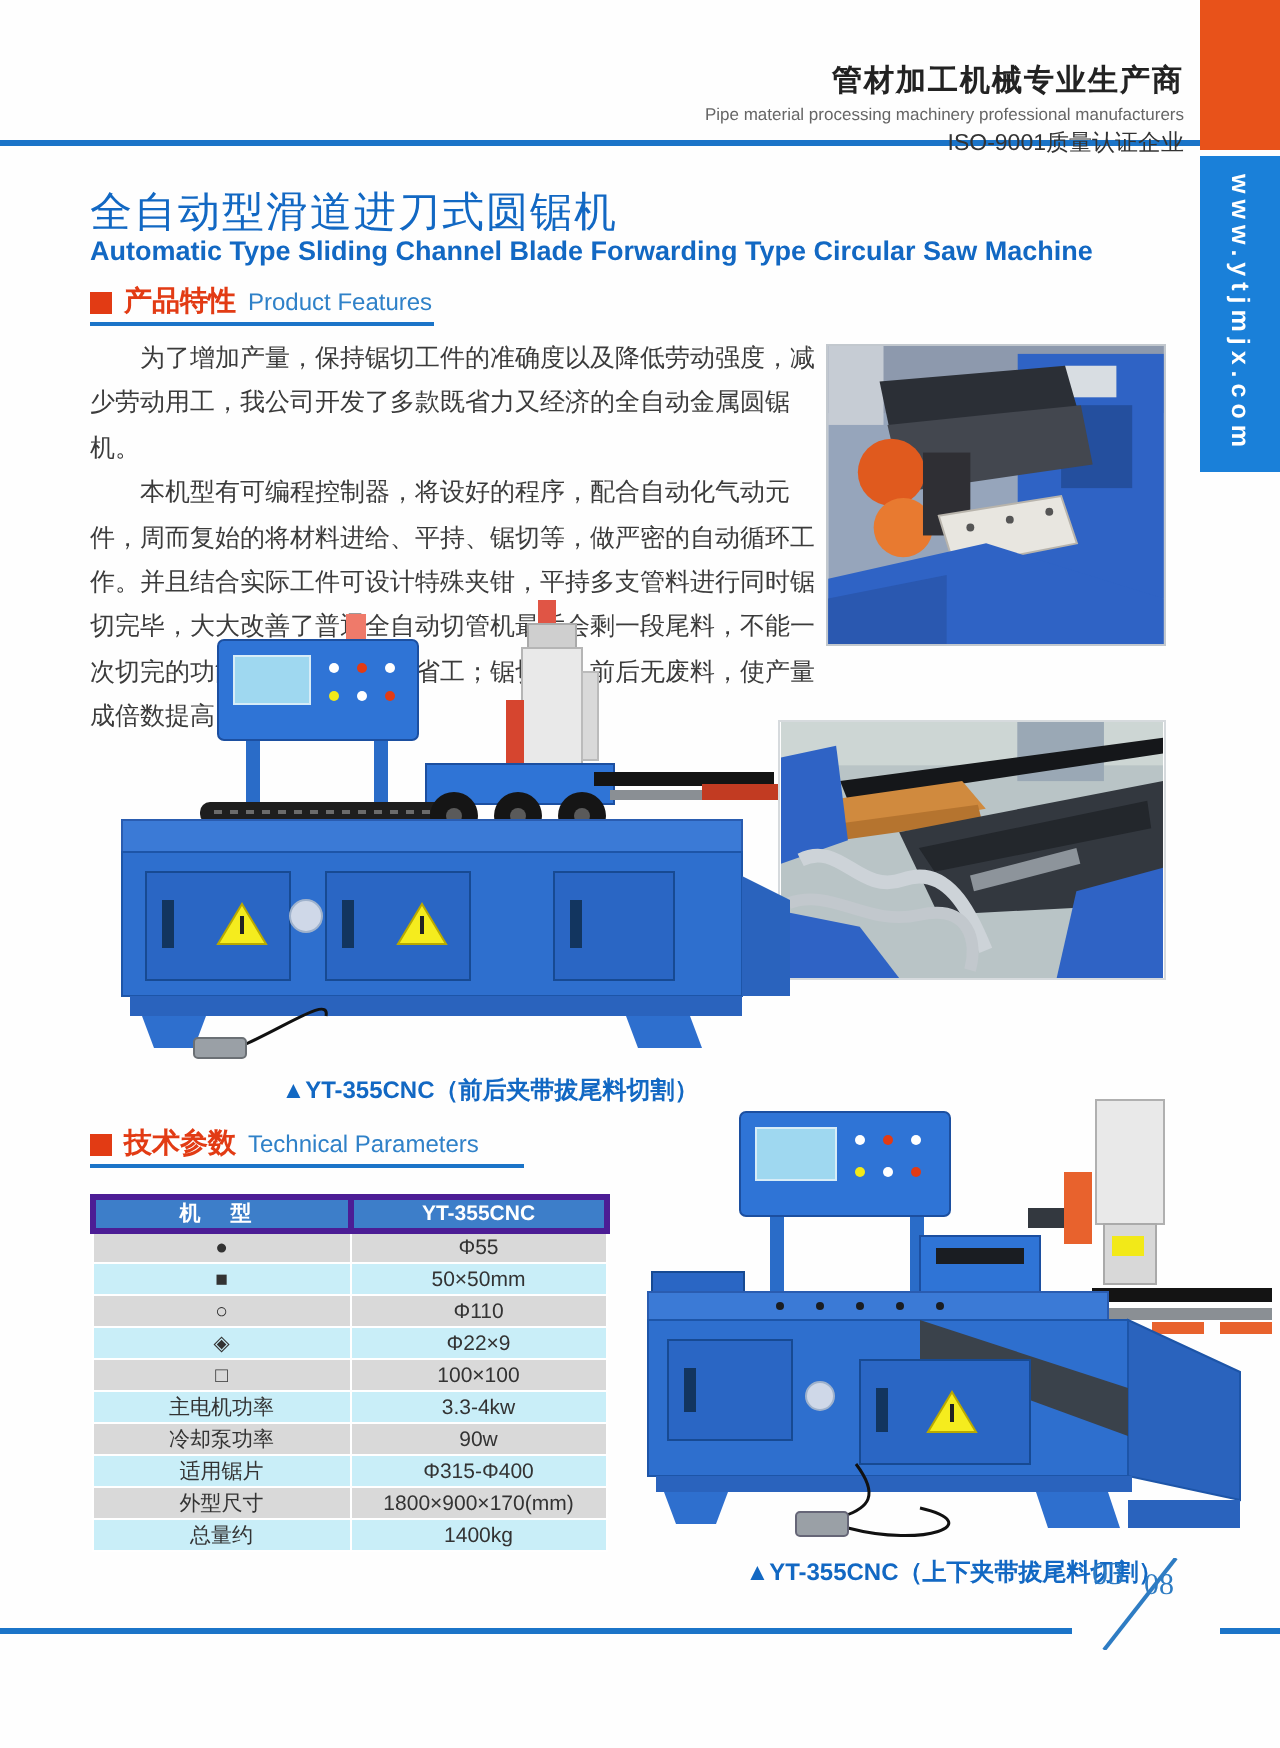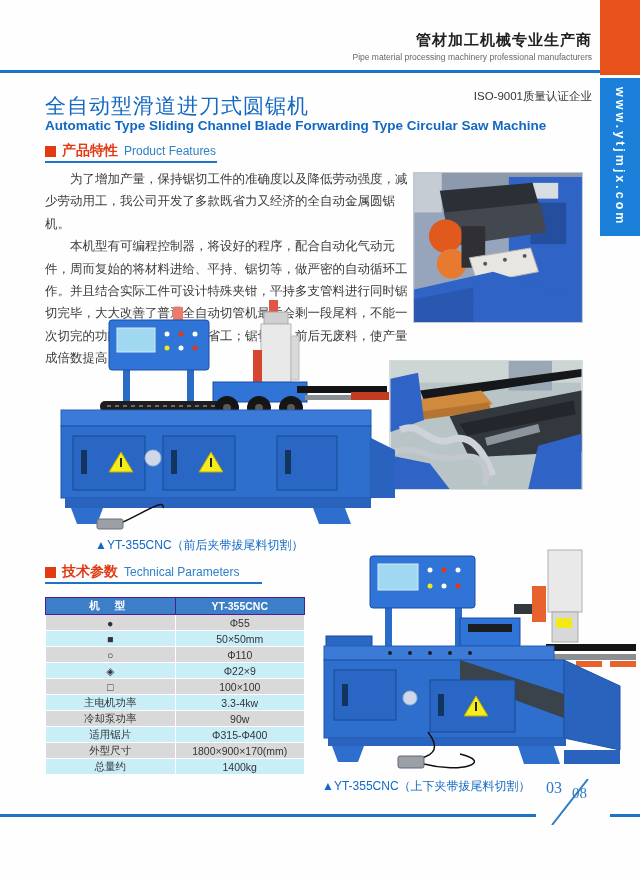--- a/index.html
+++ b/index.html
@@ -3,21 +3,21 @@
 <meta charset="utf-8">
 <style>
   * { margin:0; padding:0; box-sizing:border-box; }
   body { background:#ffffff; font-family:"Liberation Sans", sans-serif; }
   .page { position:relative; width:640px; height:874px; background:#fefefe; overflow:hidden; }
 
   
   .company-cn { position:absolute; top:31px; right:48px; font-size:15px; font-weight:bold; color:#222; letter-spacing:1px; }
   .company-en { position:absolute; top:52px; right:48px; font-size:8.5px; color:#666; }
   .header-line { position:absolute; top:70px; left:0; width:600px; height:3px; background:#1b74c8; }
-  .iso-text { position:absolute; top:89px; right:48px; font-size:11.5px; color:#333; }
+  .iso-text { position:absolute; top:64px; right:48px; font-size:11.5px; color:#333; }
   .orange-block { position:absolute; top:0; right:0; width:40px; height:75px; background:#e8521a; }
   .blue-block { position:absolute; top:78px; right:0; width:40px; height:158px; background:#1a80d9;
                 display:flex; align-items:center; justify-content:center; }
   .vertical-site { writing-mode:vertical-lr; color:#ffffff; font-size:12.5px; font-weight:bold; letter-spacing:3px; }
 
   
   .title-cn { position:absolute; top:92px; left:45px; font-size:21px; font-weight:normal; color:#1268c3; letter-spacing:1px; }
   .title-en { position:absolute; top:118px; left:45px; width:550px; font-size:13.5px; font-weight:bold; color:#1268c3; }
 
   .section-header { position:absolute; left:45px; display:flex; align-items:center; gap:6px; }
@@ -28,27 +28,27 @@
 
   
   .features-text { position:absolute; top:168px; left:45px; width:367px; font-size:12.5px; color:#3b3b3b; line-height:22.4px; }
   .features-text p { text-indent:2em; }
 
   
   .photoA { position:absolute; top:172px; left:413px; width:170px; height:151px; border:1px solid #c2c8ce; background:#fff; }
   .photoB { position:absolute; top:360px; left:389px; width:194px; height:130px; border:1px solid #d6dadd; background:#fff; }
   .machine1 { position:absolute; top:298px; left:45px; width:350px; height:238px; }
   .machine2 { position:absolute; top:548px; left:310px; width:328px; height:228px; }
-  .caption { position:absolute; font-size:12px; font-weight:normal; color:#1268c3; }
+  .caption { position:absolute; font-size:12px; font-weight:bold; color:#1268c3; text-align:center; }
   .caption1 { top:537px; left:95px; width:300px; }
   .caption2 { top:778px; left:322px; width:310px; }
 
   
   .spec-table { position:absolute; top:597px; left:45px; width:260px; border-collapse:collapse; font-size:10.5px; }
-  .spec-table th { background:#3d7ec9; color:#ffffff; font-weight:bold; height:17px; border:1px solid #4c1d95; }
+  .spec-table th { background:#3d7ec9; color:#ffffff; font-weight:bold; height:17px; border:3px solid #4c1d95; }
   .spec-table td { height:16px; text-align:center; color:#333; border:1px solid #ffffff; padding:0 2px; }
   .spec-table tr:nth-child(odd) td { background:#d9d9d9; }
   .spec-table tr:nth-child(even) td { background:#c9eef8; }
   .spec-table .c1 { width:50%; }
   .spec-table th.c1 { letter-spacing:6px; }
 
   
   .footer-line-left { position:absolute; top:814px; left:0; width:536px; height:3px; background:#1b74c8; }
   .footer-line-right { position:absolute; top:814px; left:610px; width:30px; height:3px; background:#1b74c8; }
   .page-num { position:absolute; top:779px; left:536px; width:74px; height:46px; font-family:"Liberation Serif", serif; color:#2e7cc3; }

